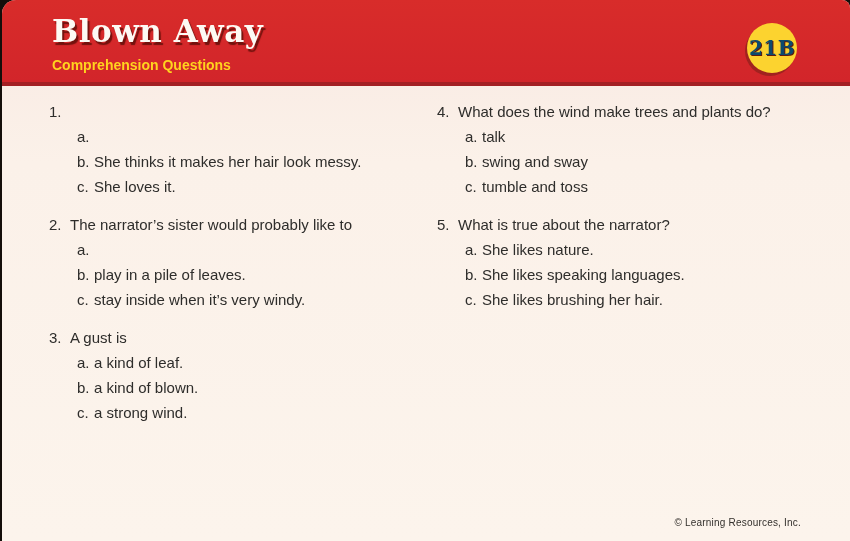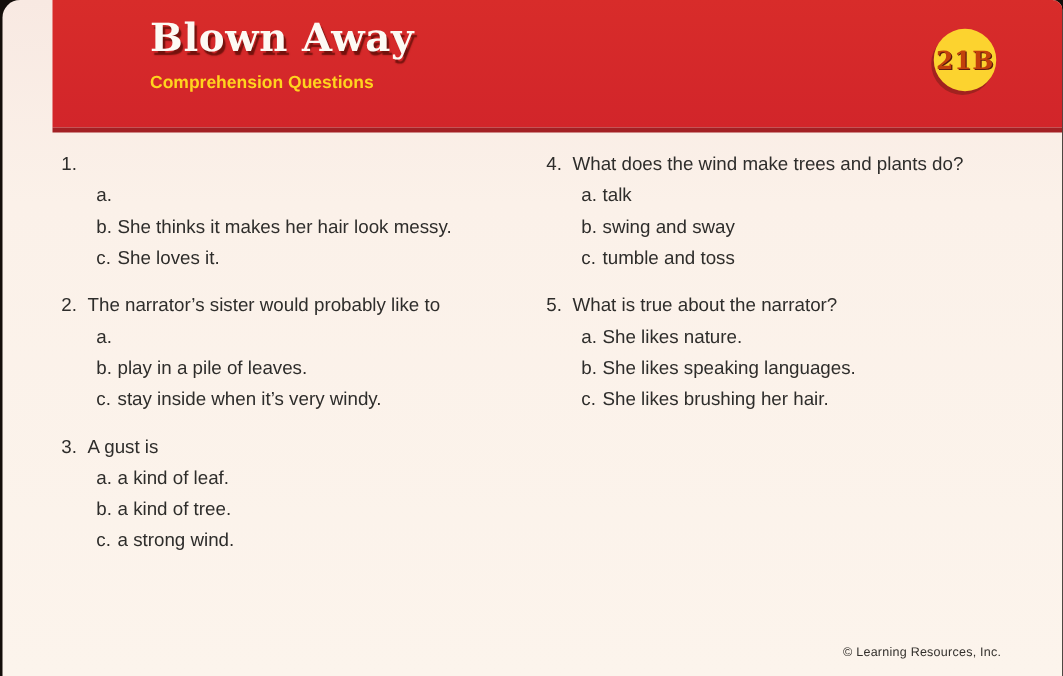--- a/index.html
+++ b/index.html
@@ -7,40 +7,39 @@
     width:850px;height:541px;position:relative;overflow:hidden;
     background:#140e0a;
     font-family:"Liberation Sans",sans-serif;
   }
   .card{
     position:absolute;left:2px;top:0;right:0;bottom:0;
     border-radius:14px 8px 0 0;overflow:hidden;
     background:linear-gradient(180deg,#f8e9e2 0%,#fbf1e9 30%,#fcf4ec 100%);
   }
   .header{
-    position:relative;height:106px;box-sizing:border-box;
+    position:relative;height:86px;box-sizing:border-box;
     background:linear-gradient(180deg,#d82c2a,#d2252a);
     border-bottom:4px solid #a32024;
-    padding:16px 0 0 78px;
-    margin-left:40px;
+    padding:16px 0 0 50px;
   }
   .title{
     font-family:"DejaVu Serif",serif;font-weight:bold;
     font-size:31px;line-height:31px;color:#fdfaf4;
     text-shadow:2px 3px 1px rgba(104,16,10,0.9);
     letter-spacing:0.5px;
   }
   .subtitle{
     margin-top:10px;font-size:14px;font-weight:bold;color:#ffd41e;line-height:17px;
   }
   .badge{
     position:absolute;top:23px;right:53px;width:50px;height:50px;border-radius:50%;
     background:#fcd32f;display:flex;align-items:center;justify-content:center;
     box-shadow:-2px 3px 0 #a1221f;
-    font-family:"DejaVu Serif",serif;font-weight:bold;font-size:20px;color:#c2410c;
+    font-family:"DejaVu Serif",serif;font-weight:bold;font-size:20px;color:#0c4a6e;
     text-shadow:1px 1px 0 #5f1b0e;letter-spacing:0.5px;
   }
   .content{
     display:flex;padding:13px 20px 0 47px;
     font-size:15px;line-height:25px;color:#2e2d2b;
   }
   .col-left{width:388px;flex:none;}
   .col-right{flex:1;}
   .q{margin-bottom:13px;}
   .q-line{display:flex;}
@@ -107,21 +106,21 @@
         <div class="q-line">
             <span class="q-num">3.</span>
             <span class="q-text"><span>A </span><span class="bold">gust</span><span> is</span></span>
           </div>
         <div class="opt">
             <span class="opt-letter">a.</span>
             <span>a kind of leaf.</span>
           </div>
         <div class="opt">
             <span class="opt-letter">b.</span>
-            <span>a kind of tree.</span>
+            <span>a kind of blown.</span>
           </div>
         <div class="opt">
             <span class="opt-letter">c.</span>
             <span>a strong wind.</span>
           </div>
       </div>
 
     </div>
 
     <div class="col-right">

